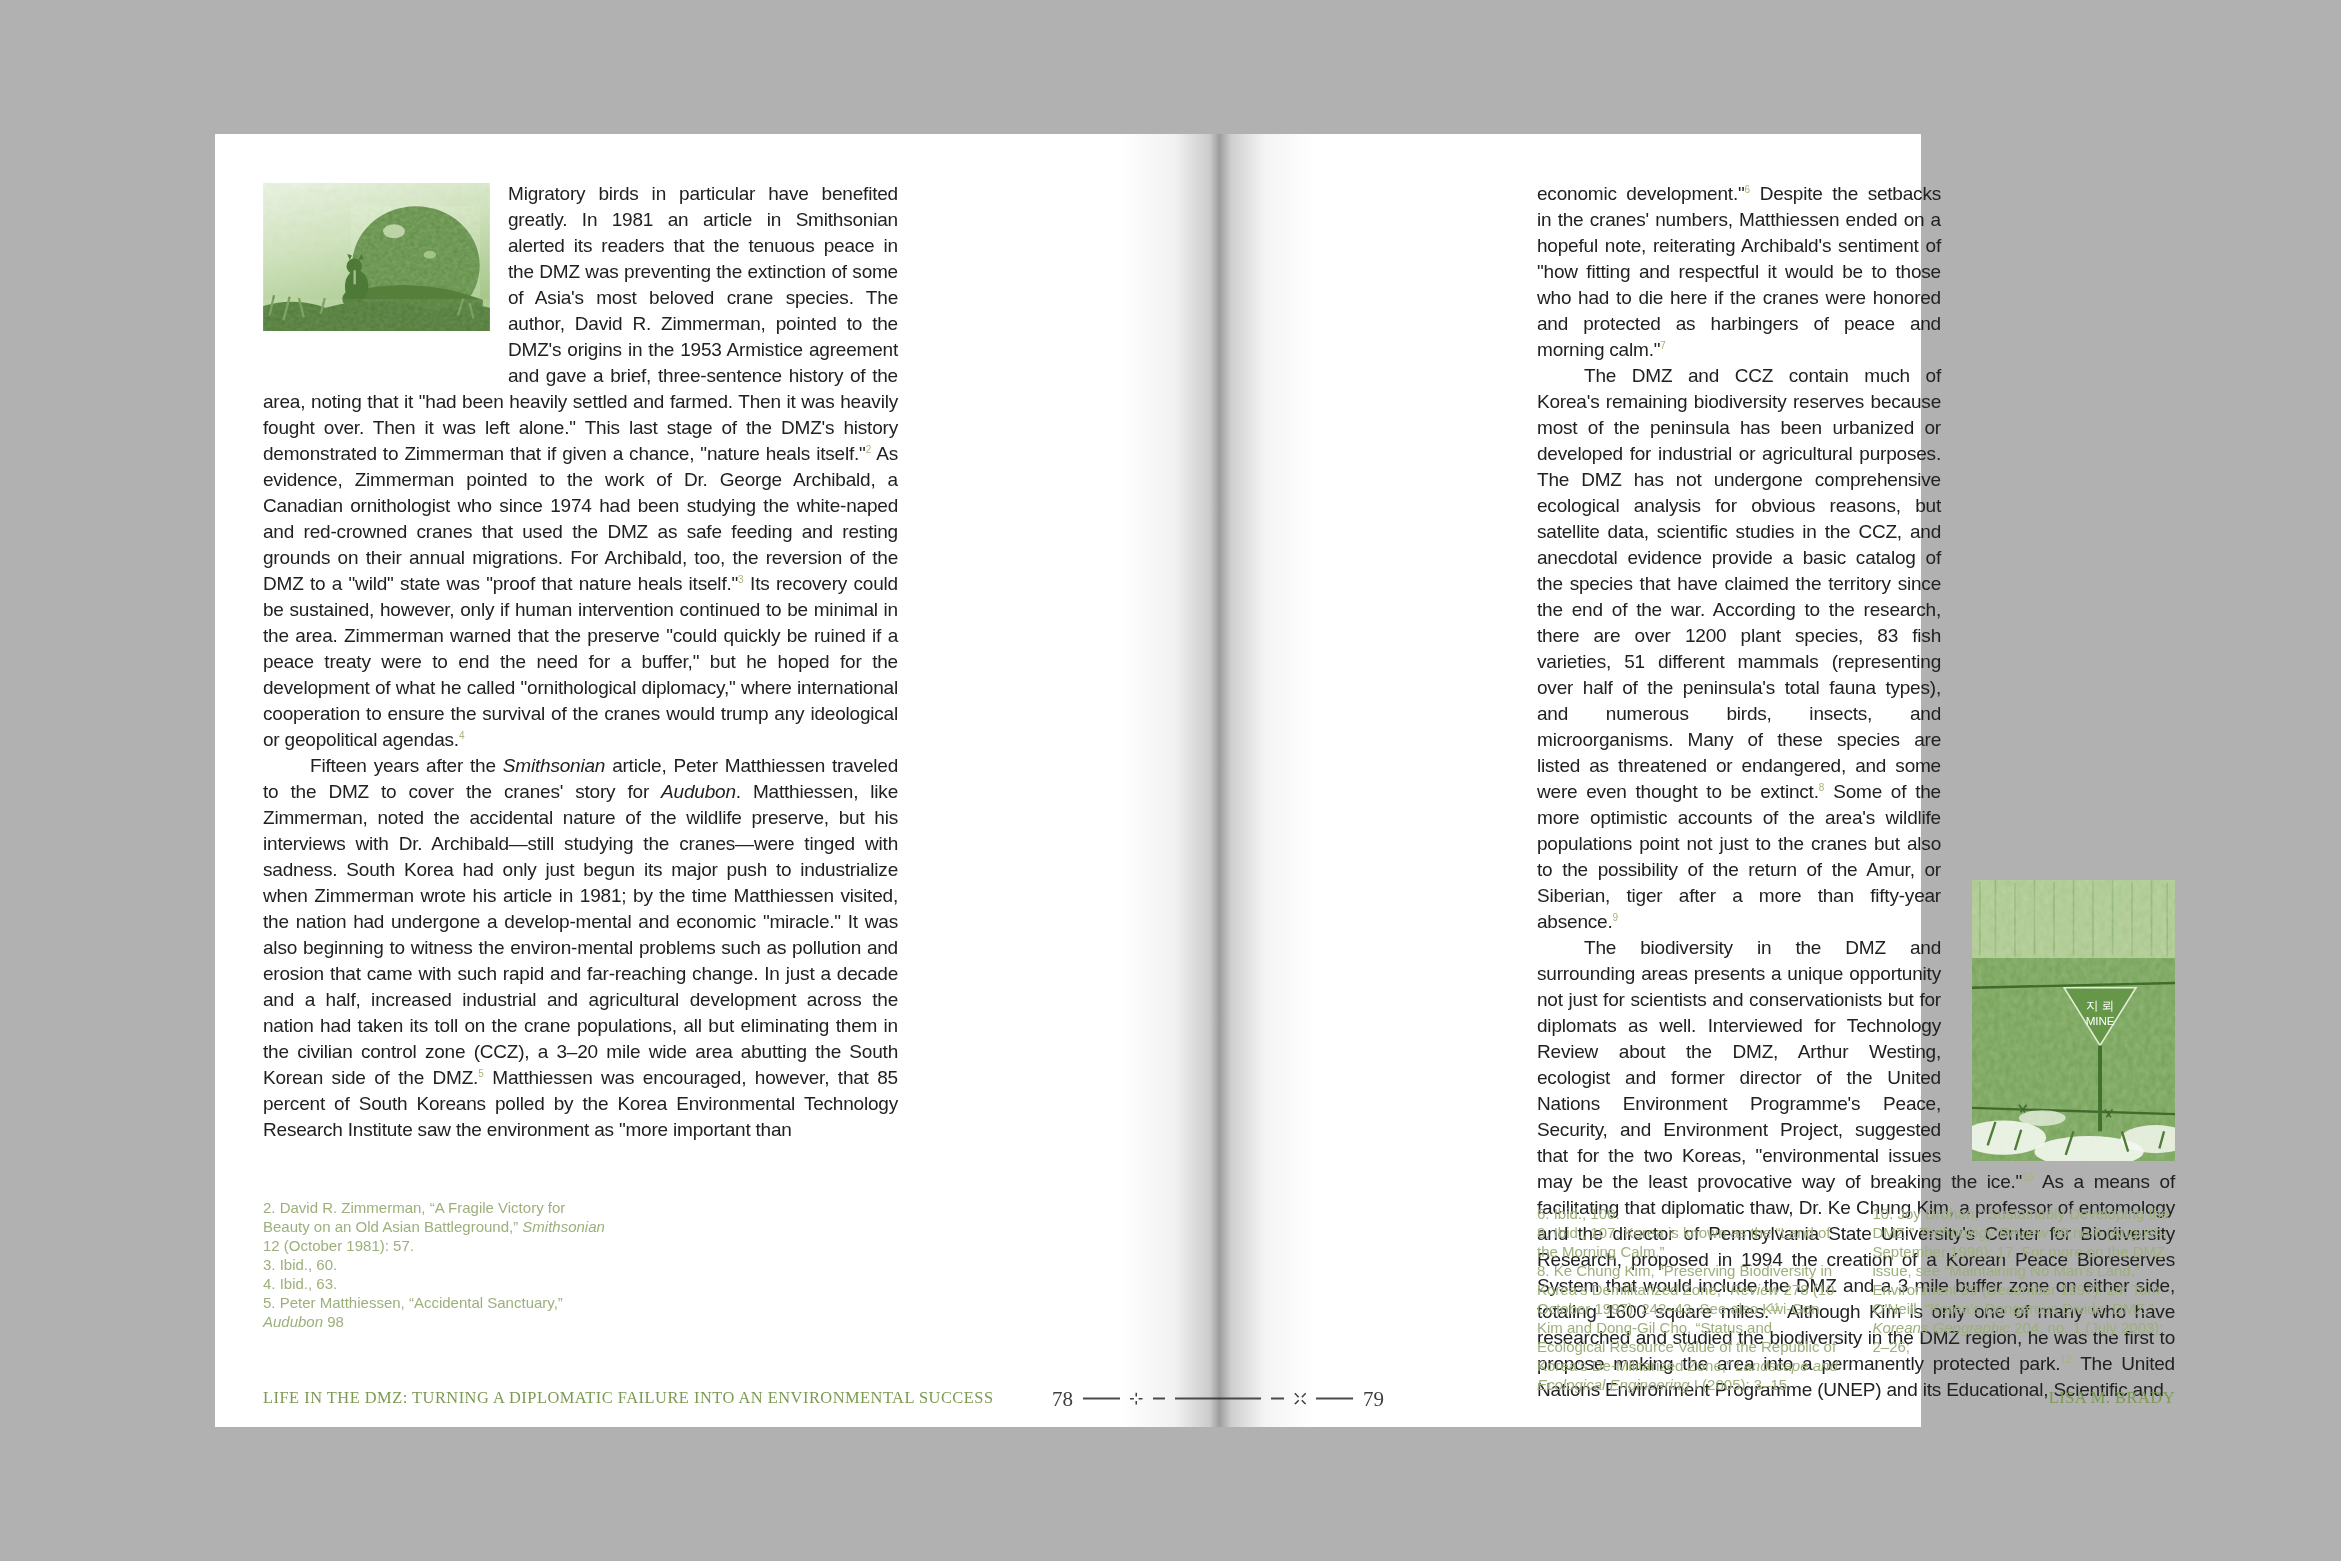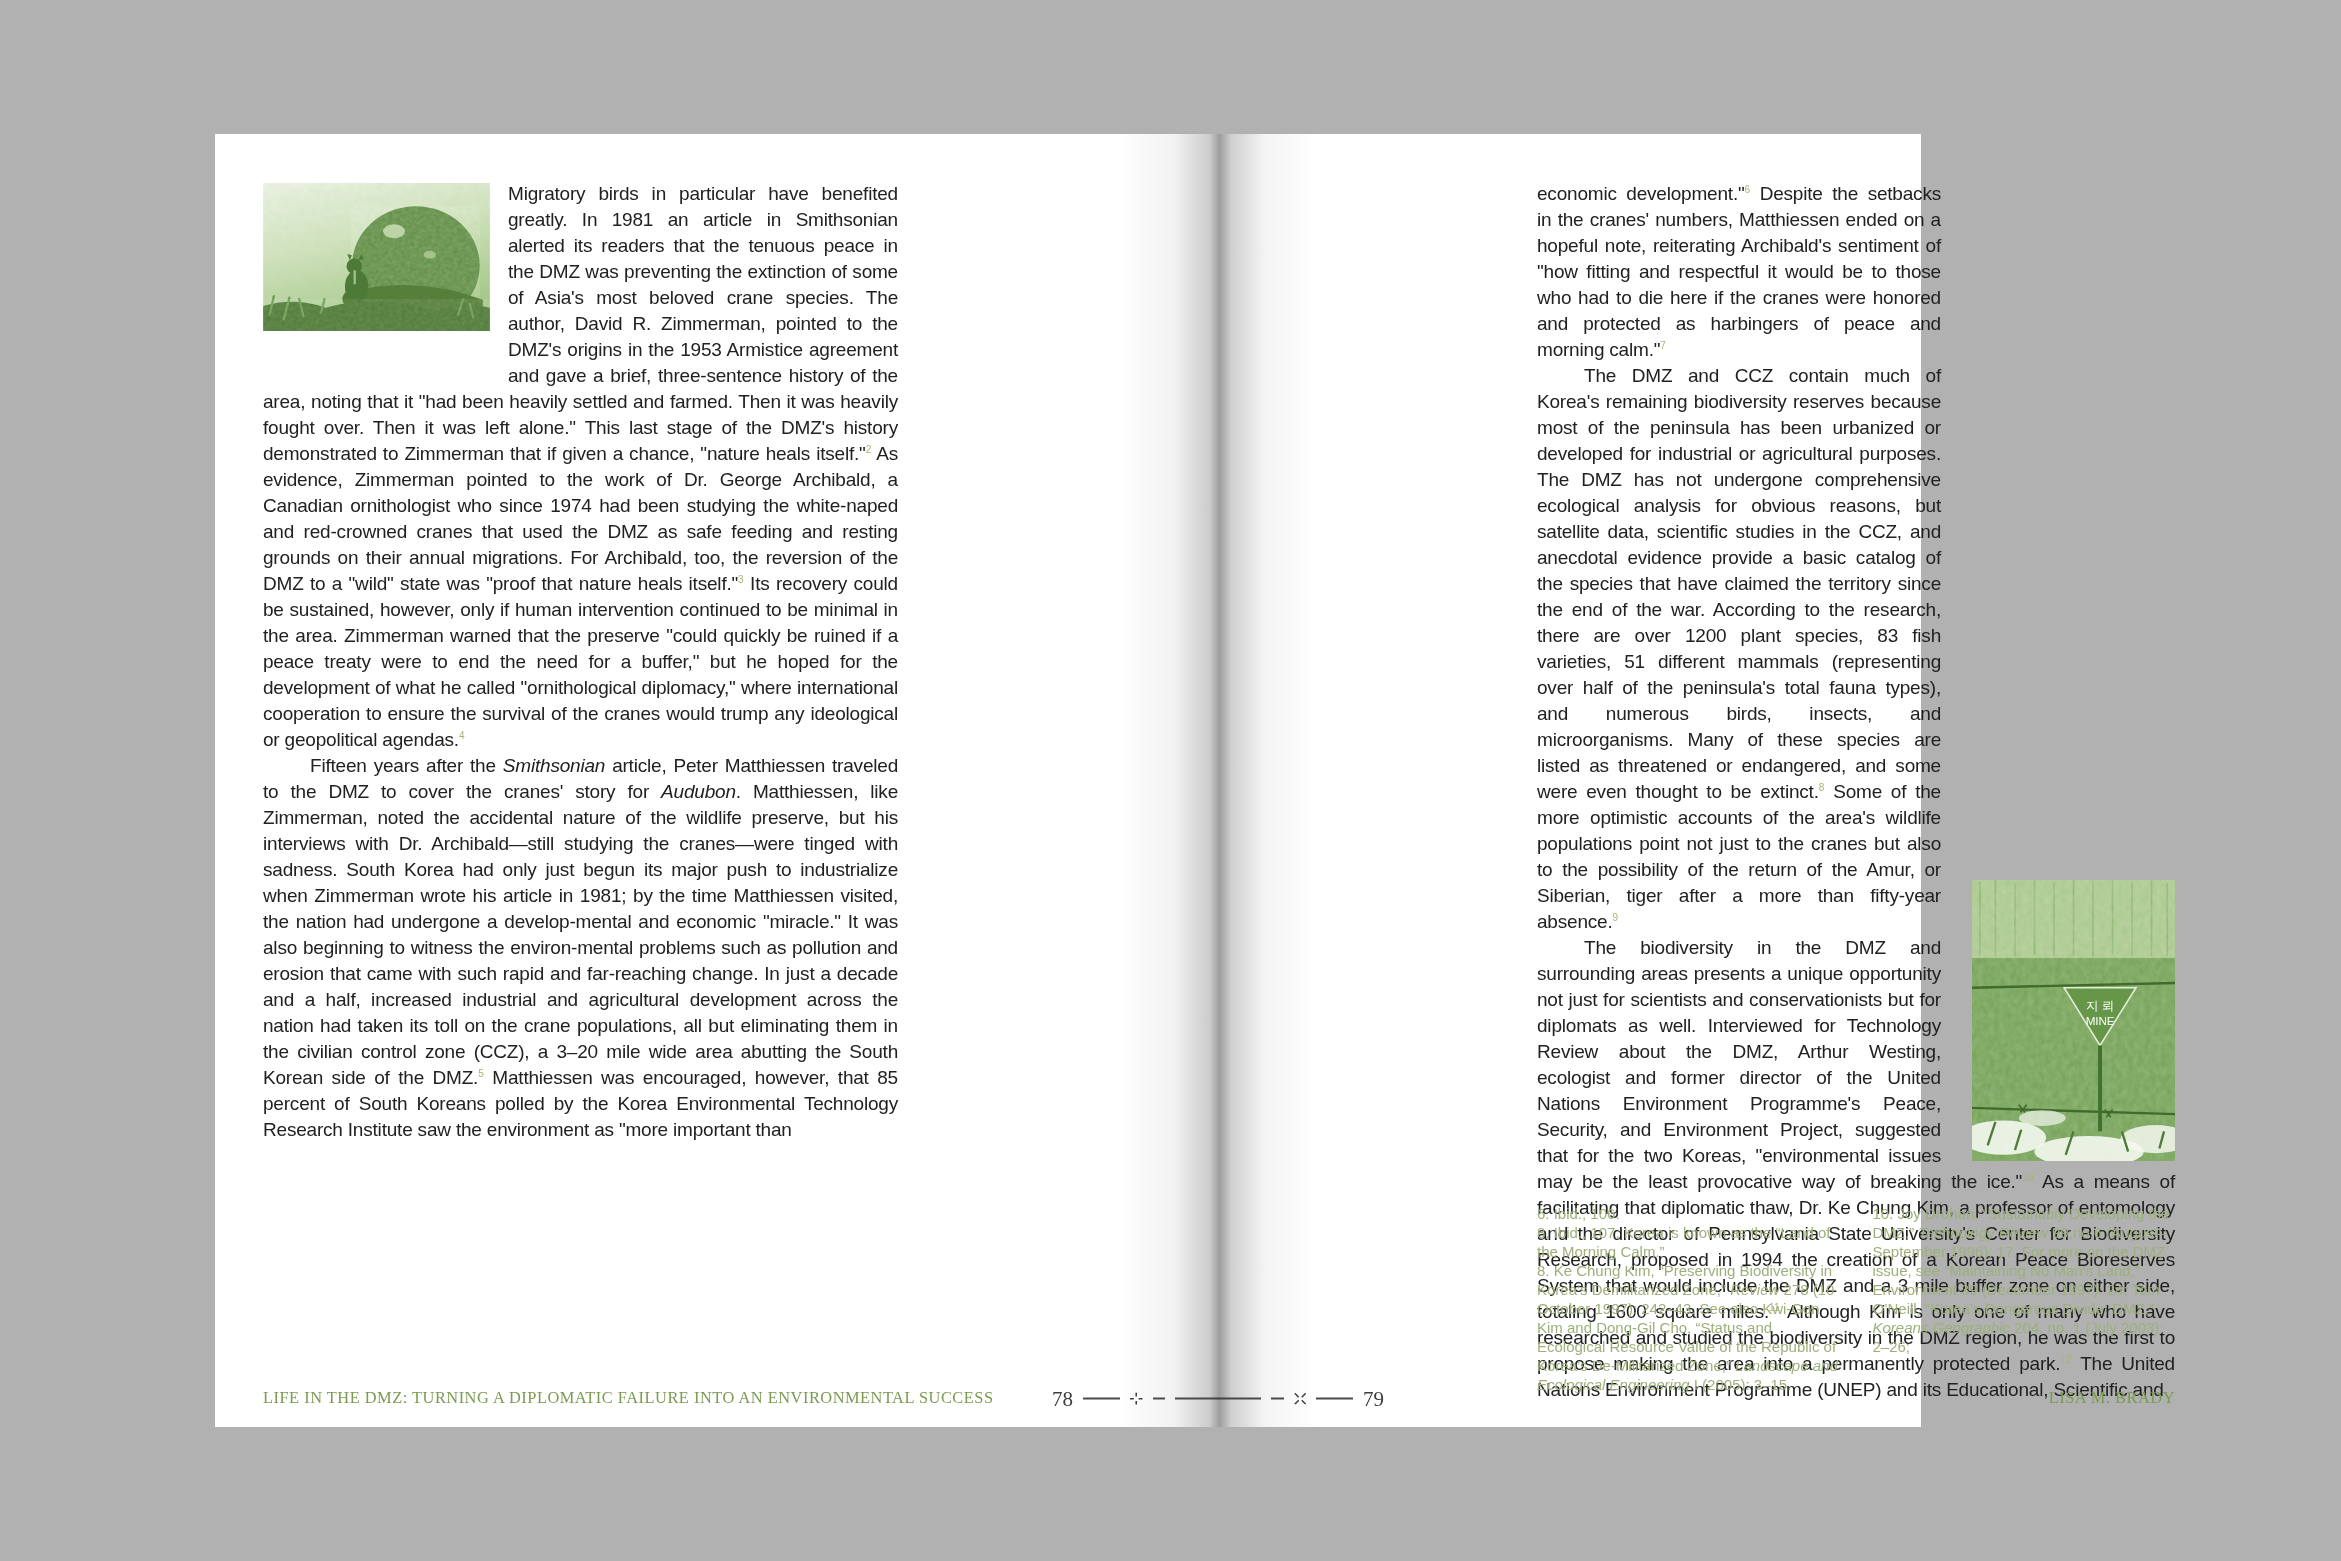--- a/index.html
+++ b/index.html
@@ -130,20 +130,26 @@
 
         <path d="M0 158 Q40 146 80 160 Q150 142 220 164 Q260 152 291 160 L291 190 L0 190 Z" fill="#4f7a37"></path>
         <path d="M8 170 l6 -26 M26 176 l8 -30 M52 172 l-6 -24 M74 168 l5 -20 M250 170 l7 -22 M270 174 l-5 -20" stroke="#6f9e53" stroke-width="3" fill="none"></path>
         <rect y="150" width="291" height="40" filter="url(#grainD)" opacity="0.35"></rect>
       </svg>
     </div>
     <p>Migratory birds in particular have benefited greatly. In 1981 an article in Smithsonian alerted its readers that the tenuous peace in the DMZ was preventing the extinction of some of Asia's most beloved crane species. The author, David R. Zimmerman, pointed to the DMZ's origins in the 1953 Armistice agreement and gave a brief, three-sentence history of the area, noting that it "had been heavily settled and farmed. Then it was heavily fought over. Then it was left alone." This last stage of the DMZ's history demonstrated to Zimmerman that if given a chance, "nature heals itself."<sup class="fnref">2</sup> As evidence, Zimmerman pointed to the work of Dr. George Archibald, a Canadian ornithologist who since 1974 had been studying the white-naped and red-crowned cranes that used the DMZ as safe feeding and resting grounds on their annual migrations. For Archibald, too, the reversion of the DMZ to a "wild" state was "proof that nature heals itself."<sup class="fnref">3</sup> Its recovery could be sustained, however, only if human intervention continued to be minimal in the area. Zimmerman warned that the preserve "could quickly be ruined if a peace treaty were to end the need for a buffer," but he hoped for the development of what he called "ornithological diplomacy," where international cooperation to ensure the survival of the cranes would trump any ideological or geopolitical agendas.<sup class="fnref">4</sup></p>
     <p class="ind">Fifteen years after the <i>Smithsonian</i> article, Peter Matthiessen traveled to the DMZ to cover the cranes' story for <i>Audubon</i>. Matthiessen, like Zimmerman, noted the accidental nature of the wildlife preserve, but his interviews with Dr. Archibald—still studying the cranes—were tinged with sadness. South Korea had only just begun its major push to industrialize when Zimmerman wrote his article in 1981; by the time Matthiessen visited, the nation had undergone a develop-mental and economic "miracle." It was also beginning to witness the environ-mental problems such as pollution and erosion that came with such rapid and far-reaching change. In just a decade and a half, increased industrial and agricultural development across the nation had taken its toll on the crane populations, all but eliminating them in the civilian control zone (CCZ), a 3–20 mile wide area abutting the South Korean side of the DMZ.<sup class="fnref">5</sup> Matthiessen was encouraged, however, that 85 percent of South Koreans polled by the Korea Environmental Technology Research Institute saw the environment as "more important than</p>
   </div>
 
+  <div class="footnotes left-fn">
+    <p>2. David R. Zimmerman, “A Fragile Victory for Beauty on an Old Asian Battleground,” <i>Smithsonian</i> 12 (October 1981): 57.</p>
+    <p>3. Ibid., 60.</p>
+    <p>4. Ibid., 63.</p>
+    <p>5. Peter Matthiessen, “Accidental Sanctuary,” <i>Audubon</i> 98</p>
+  </div>
 
   <div class="body-text right-body">
     <div class="float-right-photo">
       <svg width="203" height="281" viewBox="0 0 260 360" style="font-size:24px">
         <defs>
           <filter id="grainR" x="0" y="0" width="100%" height="100%">
             <feTurbulence type="fractalNoise" baseFrequency="0.14 0.1" numOctaves="3" seed="4" result="nr"></feTurbulence>
             <feColorMatrix in="nr" type="matrix" values="0 0 0 0 0.93  0 0 0 0 1  0 0 0 0 0.88  0 0 0 0.5 0"></feColorMatrix>
           </filter>
         </defs>

